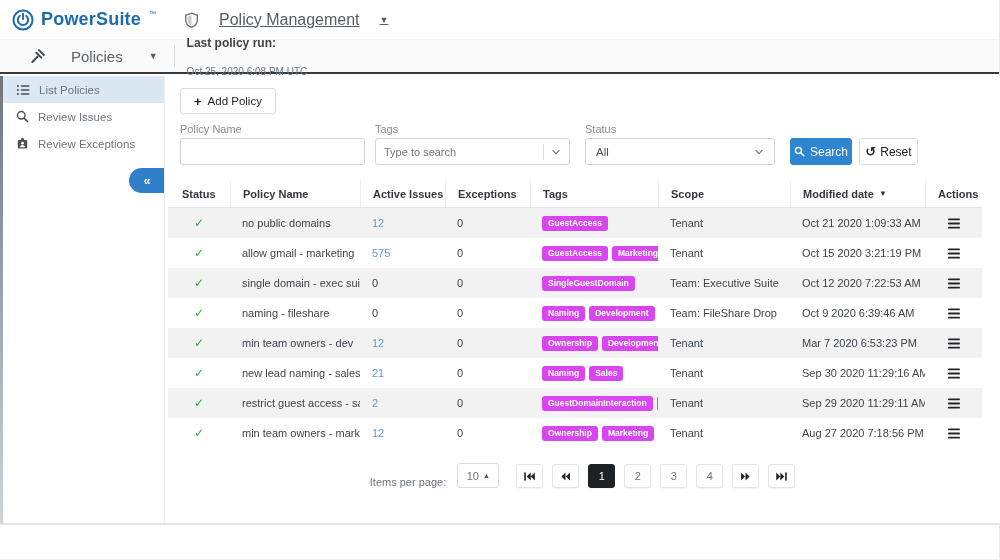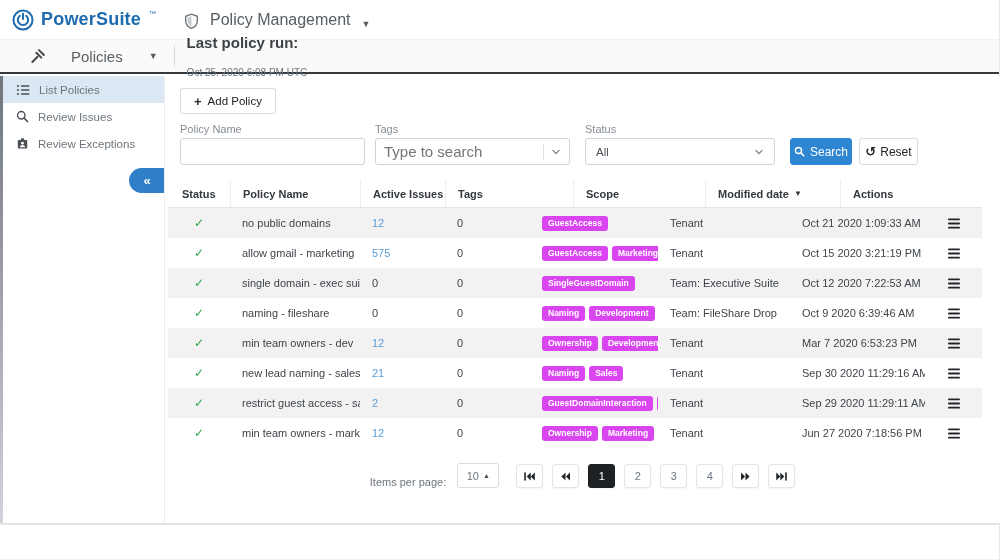--- a/index.html
+++ b/index.html
@@ -5,48 +5,48 @@
   * { margin:0; padding:0; box-sizing:border-box; }
   html,body { width:1000px; height:560px; }
   body { font-family:"Liberation Sans","DejaVu Sans",sans-serif; background:#fff; color:#3e444a; overflow:hidden; }
   .app { position:relative; width:1000px; height:560px; background:#fff; border-right:1px solid #e8e8e8; border-bottom:1px solid #f0f0f0; }
 
   
   .topbar { position:absolute; left:0; top:0; width:100%; height:40px; background:#fff; display:flex; align-items:center; border-bottom:1px solid #f1f1f1; }
   .brand { display:flex; align-items:center; gap:7px; margin-left:12px; }
   .brand-text { font-size:18px; font-weight:bold; color:#1e6bb0; letter-spacing:.2px; }
   .brand-tm { font-size:7px; color:#1e6bb0; position:relative; top:-6px; margin-left:1px; }
-  .app-title { display:flex; align-items:flex-end; gap:11px; margin-left:28px; color:#565d63; font-size:16px; cursor:pointer; }
+  .app-title { display:flex; align-items:center; gap:20px; margin-left:28px; color:#565d63; font-size:16px; cursor:pointer;text-decoration:underline; }
   .caret { font-size:9px; color:#565d63; }
 
   
   .toolbar { position:absolute; left:0; top:40px; width:100%; height:34px; background:#fafafa; border-bottom:2px solid #34393e; display:flex; align-items:center; }
   .policies-menu { display:flex; align-items:center; gap:26px; margin-left:30px; color:#5a6066; font-size:15px; cursor:pointer; }
   .vdivider { width:1px; height:22px; background:#d9d9d9; margin:0 12px 0 16px; }
-  .lastrun-label { font-size:15px; font-weight:bold; color:#3e4347; }
+  .lastrun-label { font-size:12px; font-weight:bold; color:#3e4347; }
   .lastrun-value { font-size:10px; color:#6c757d; margin-top:16px; }
 
   
   .left-strip { position:absolute; left:0; top:76px; width:3px; height:447px; background:linear-gradient(#70757c,#d0d3d7); z-index:5; }
   .sidebar { position:absolute; left:0; top:76px; width:165px; height:447px; background:#fff; border-right:1px solid #ededed; }
   .sb-item { display:flex; align-items:center; gap:9px; height:27px; padding-left:16px; font-size:11.5px; color:#6c757d; cursor:pointer; white-space:nowrap; }
   .sb-item.active { background:#dbe7f3; }
   .sb-icon { display:flex; align-items:center; }
   .collapse-btn { position:absolute; right:0; top:92px; width:35px; height:25px; background:#2f80c8; border-radius:12.5px 0 0 12.5px; color:#fff; display:flex; align-items:center; justify-content:center; font-size:13px; font-weight:bold; cursor:pointer; letter-spacing:-1px; }
 
   
   .main { position:absolute; left:165px; top:76px; width:835px; height:447px; background:#fff; }
   .add-policy { position:absolute; left:15px; top:12px; height:26px; padding:0 13px; background:#fff; border:1px solid #d8dbdf; border-radius:3px; font-size:11.5px; color:#212529; display:flex; align-items:center; gap:6px; cursor:pointer; }
   .plus { font-size:13px; font-weight:bold; }
   .f-label { position:absolute; top:47px; font-size:11px; color:#868e96; }
   .lab-policy { left:15px; } .lab-tags { left:210px; } .lab-status { left:420px; }
   .f-box { position:absolute; top:62px; height:27px; border:1px solid #ced4da; border-radius:3px; background:#fff; display:flex; align-items:center; font-size:11.5px; }
   .policy-input { left:15px; width:185px; padding:0 8px; outline:none; color:#495057; font-family:inherit; }
   .tags-box { left:210px; width:195px; padding:0 8px; color:#9aa0a6; cursor:text; }
-  .tags-box input { border:none; outline:none; flex:1; font-size:15px; font-family:inherit; color:#495057; background:transparent; min-width:0; }
+  .tags-box input { border:none; outline:none; flex:1; font-size:11px; font-family:inherit; color:#495057; background:transparent; min-width:0; }
   .box-div { width:1px; height:16px; background:#dcdfe3; margin:0 7px 0 4px; }
   .status-box { left:420px; width:190px; padding:1px 10px; color:#495057; cursor:pointer; justify-content:space-between; }
   .search-btn { position:absolute; left:625px; top:62px; width:62px; height:27px; background:#2e86d3; border:1px solid #2e86d3; border-radius:3px; color:#fff; font-size:12px; display:flex; align-items:center; justify-content:center; gap:5px; cursor:pointer; }
   .reset-btn { position:absolute; left:694px; top:62px; width:59px; height:27px; background:#fff; border:1px solid #d8dbdf; border-radius:3px; color:#212529; font-size:12px; display:flex; align-items:center; justify-content:center; gap:4px; cursor:pointer; }
   .reset-glyph { font-family:"DejaVu Sans",sans-serif; font-size:13px; font-weight:bold; line-height:1; }
 
   
   .thead { position:absolute; left:3px; top:104px; width:814px; height:28px; display:flex; border-bottom:1px solid #e3e6e8; background:#fff; }
   .th { display:flex; align-items:center; padding-left:12px; font-size:11px; font-weight:bold; color:#32383e; border-left:1px solid #eceef0; gap:5px; }
   .th:first-child { border-left:none; padding-left:14px; }
@@ -218,20 +218,23 @@
     <div class="thead">
         <div class="th c0">
           <span>Status</span>
         </div>
         <div class="th c1">
           <span>Policy Name</span>
         </div>
         <div class="th c2">
           <span>Active Issues</span>
         </div>
+        <div class="th c3">
+          <span>Exceptions</span>
+        </div>
         <div class="th c4">
           <span>Tags</span>
         </div>
         <div class="th c5">
           <span>Scope</span>
         </div>
         <div class="th c6">
           <span>Modified date</span>
           <span class="sort-caret">▼</span>
         </div>
@@ -434,21 +437,21 @@
           <div class="td c1">min team owners - marketing</div>
           <div class="td c2">
             <span class="link">12</span>
           </div>
           <div class="td c3">0</div>
           <div class="td c4">
             <span class="chip">Ownership</span>
             <span class="chip">Marketing</span>
           </div>
           <div class="td c5">Tenant</div>
-          <div class="td c6">Jun 27 2020 7:18:56 PM</div>
+          <div class="td c6">Aug 27 2020 7:18:56 PM</div>
           <div class="td c7 center">
             <span class="actions-btn">
               <svg width="12" height="11" viewBox="0 0 12 11">
                 <g fill="#212529">
                   <rect y="0.4" width="12" height="1.8" rx=".9"></rect>
                   <rect y="4.6" width="12" height="1.8" rx=".9"></rect>
                   <rect y="8.8" width="12" height="1.8" rx=".9"></rect>
                 </g>
               </svg>
             </span>

